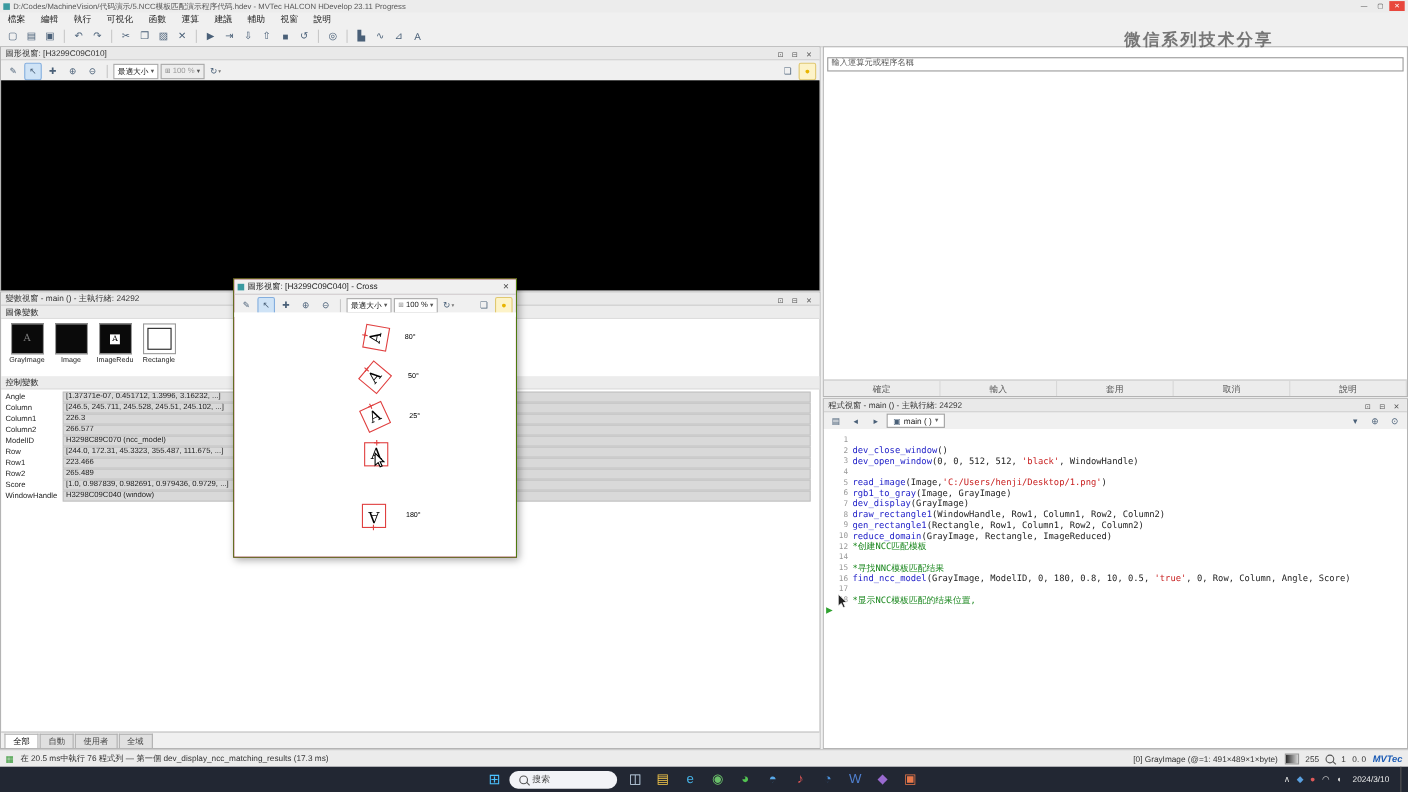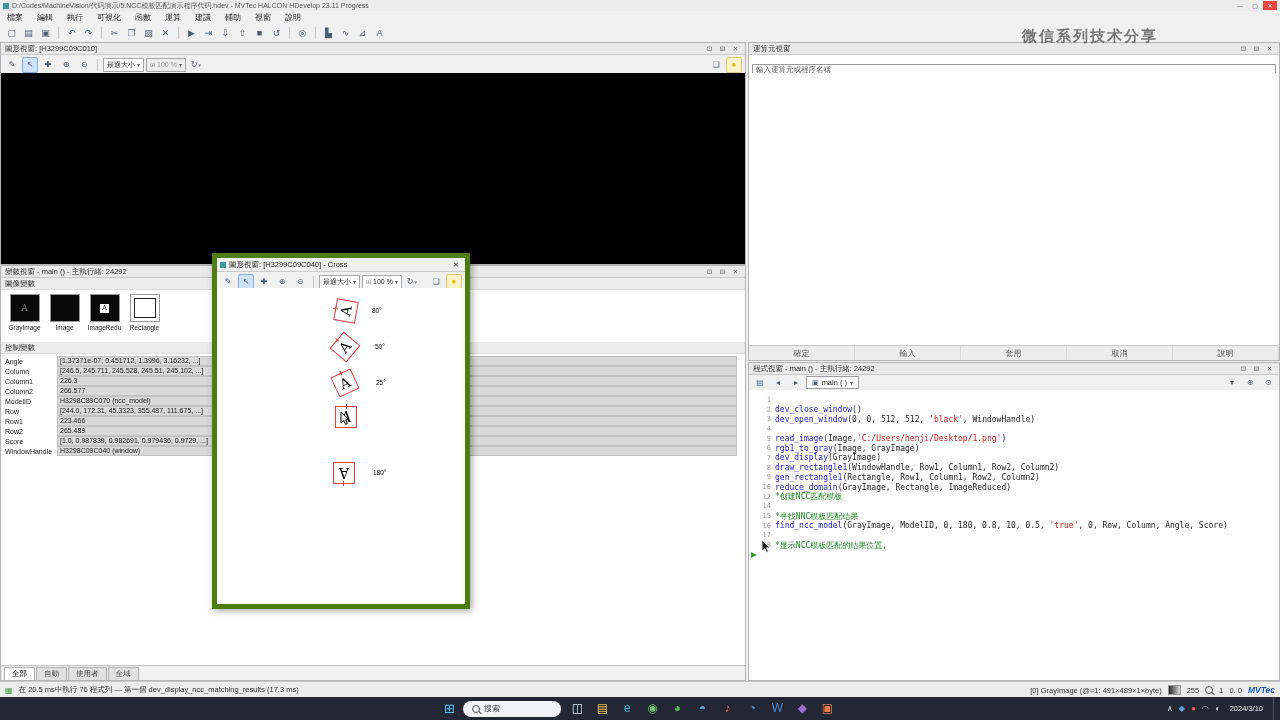--- a/index.html
+++ b/index.html
@@ -15,21 +15,21 @@
   .tc.close{background:#e8463c;color:#fff}
   .menubar{position:absolute;left:0;top:11px;right:0;height:12px;display:flex;align-items:center;font-size:8px;background:#f0f0f0}
   .menu-item{padding:0 7px;cursor:default}
   .toolbar{position:absolute;left:0;top:23px;right:0;height:19px;background:#f0f0f0;border-bottom:1px solid #d0d0d0;
            display:flex;align-items:center;padding:0 4px;gap:2px}
   .tb-btn{width:15px;height:15px;display:flex;align-items:center;justify-content:center;font-size:9px;color:#4a6078;border-radius:2px}
   .tb-sep{width:1px;height:12px;background:#c8c8c8;margin:0 3px}
   .flex-sp{flex:1}
   
   .panel{position:absolute;background:#fff;border:1px solid #b4b4b4;box-sizing:border-box}
-  .panel-title{height:11px;background:#e9e9e9;border-bottom:1px solid #c8c8c8;display:flex;align-items:center;
+  .panel-title{height:11px;background:#e9e9e9;border-bottom:1px solid #c8c8c8;display:flex;align-items:flex-end;
                font-size:7.5px;color:#333;padding:0 4px;gap:3px}
   .pt-controls{margin-left:auto;display:flex;gap:2px}
   .pt-btn{width:11px;text-align:center;font-size:6.5px;color:#555}
   #graphics-panel{left:0;top:42px;width:746px;height:223px}
   #variable-panel{left:0;top:265px;width:746px;height:416px}
   #operator-panel{left:748px;top:42px;width:532px;height:319px}
   #program-panel{left:748px;top:362px;width:532px;height:319px}
   
   .gfx-toolbar{height:19px;background:#f0f0f0;border-bottom:1px solid #d0d0d0;display:flex;align-items:center;padding:0 3px;gap:2px}
   .gfx-btn{min-width:14px;height:14px;display:flex;align-items:center;justify-content:center;font-size:8px;color:#4a6078;border:1px solid transparent;border-radius:2px}
@@ -98,21 +98,21 @@
   .start-btn{color:#4cc2ff;font-size:13px}
   .search-pill{height:16px;background:#f2f3f7;border-radius:8px;display:flex;align-items:center;gap:4px;padding:0 9px;
                font-size:8px;color:#444;min-width:80px}
   .search-pill .loupe{border-color:#555}
   .task-app{width:17px;text-align:center;font-size:12px;line-height:23px}
   .tb-right{position:absolute;right:3px;top:0;bottom:0;display:flex;align-items:center;gap:6px}
   .tray-icon{font-size:8px}
   .tb-date{font-size:7.5px;color:#eee;padding:0 4px}
   .desktop-sliver{width:3px;height:23px;border-left:1px solid #555}
   
-  #float-window{position:absolute;left:212px;top:253px;width:258px;height:356px;background:#be185d;border:5px solid #4d7c0f;
+  #float-window{position:absolute;left:212px;top:253px;width:258px;height:254px;background:#be185d;border:1px solid #4d7c0f;
                 box-shadow:2px 2px 7px rgba(0,0,0,.35);z-index:20;box-sizing:border-box}
   .fw-title{height:13px;background:#f0f0f0;border-bottom:1px solid #ccc;display:flex;align-items:center;padding:0 3px;
             font-size:7.5px;gap:3px}
   .fw-title::before{content:"";width:6px;height:6px;background:#3a9aa0;display:inline-block}
   .fw-close{margin-left:auto;font-size:7px;color:#444;width:12px;text-align:center}
   .fw-canvas{position:absolute;left:0;right:0;top:30px;bottom:0;background:#fff;overflow:hidden}
   .match{position:absolute;width:22px;height:22px;border:1px solid #e04040;display:flex;align-items:center;justify-content:center;box-sizing:border-box}
   .match::before{content:"";position:absolute;left:50%;top:-3px;width:1px;height:5px;background:#e04040;margin-left:-.5px}
   .match::after{content:"";position:absolute;left:50%;top:-1px;width:5px;height:1px;background:#e04040;margin-left:-2.5px}
   .match-a{font-family:"DejaVu Serif",serif;font-size:14px;color:#000;line-height:1}
@@ -286,28 +286,20 @@
     </div>
   <div class="var-tabs" id="vartabs">
       <span class="vtab active">全部</span>
       <span class="vtab">自動</span>
       <span class="vtab">使用者</span>
       <span class="vtab">全域</span>
     </div>
 </div>
 
 <div class="panel" id="operator-panel">
-  <div class="panel-title">
-    <span>運算元視窗</span>
-    <div class="pt-controls" id="op-ctrl">
-        <span class="pt-btn">⊡</span>
-        <span class="pt-btn">⊟</span>
-        <span class="pt-btn">✕</span>
-      </div>
-  </div>
   <div class="op-input-row">
     <input class="op-input" placeholder="輸入運算元或程序名稱" style="">
   </div>
   <div class="op-content"></div>
   <div class="op-buttons" id="opbtns">
       <span class="op-btn">確定</span>
       <span class="op-btn">輸入</span>
       <span class="op-btn">套用</span>
       <span class="op-btn">取消</span>
       <span class="op-btn">說明</span>

